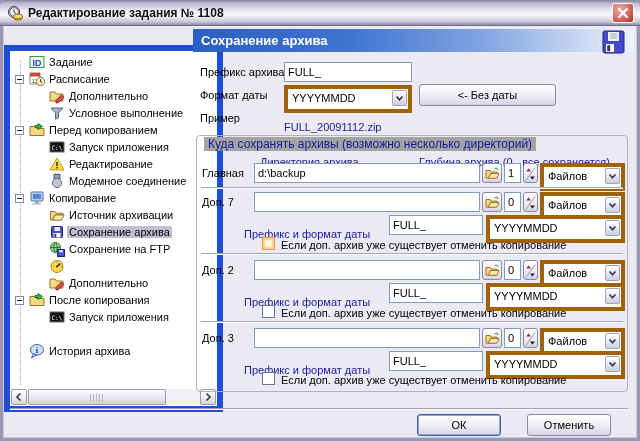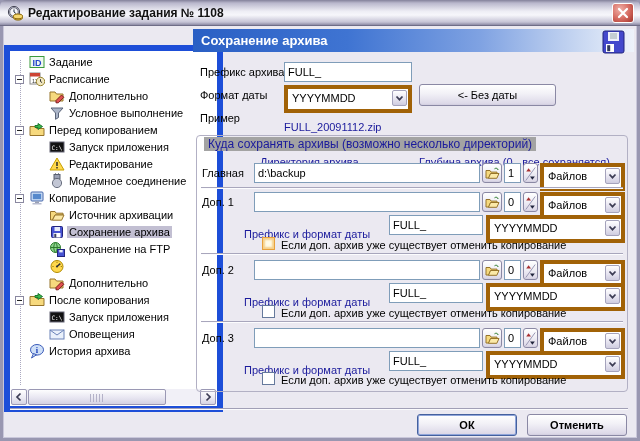--- a/index.html
+++ b/index.html
@@ -59,21 +59,21 @@
     font:11px "Liberation Sans","DejaVu Sans",sans-serif;color:#000;padding:0;}
   .nodate{font-weight:normal;}
   .default{border-color:#44609e;box-shadow:0 0 0 1px #8fa5da inset;}
   .browse svg,.spin svg{display:block;margin:1px auto 0;}
   .gbox{position:absolute;left:196px;top:135px;width:432px;height:257px;border:1px solid #b2b0c4;border-radius:4px;}
   .glegend{position:absolute;left:204px;top:128px;background:#a3a3a3;padding:0 4px;font-size:12px;}
   .sep{position:absolute;left:201px;width:422px;height:0;border-top:1px solid #a8a6bc;box-shadow:0 1px 0 #fcfcfe;}
   .cb{position:absolute;width:13px;height:13px;border:1px solid #65799c;background:#fff;}
   .cb.hl{border-color:#e8a13c;background:#fffbe8;box-shadow:inset 0 0 2px 2px #f6d08a;}
   .fsep{position:absolute;left:10px;top:408px;width:618px;height:0;border-top:1px solid #a19fb6;box-shadow:0 1px 0 #fbfbfd;}
-  .footbtn{height:22px;width:100px;text-align:center;font-weight:bold;}
+  .footbtn{height:22px;width:84px;text-align:center;}
 </style>
 </head>
 <body>
 
 <div class="win">
 
   <div class="titlebar">
     <span class="wicon"><svg viewBox="0 0 16 16">
           <circle cx="7" cy="7" r="5.6" fill="#dfe3f0" stroke="#445"></circle>
           <circle cx="7" cy="7" r="4.3" fill="#f6f7fb" stroke="#667"></circle>
@@ -264,29 +264,20 @@
         </div>
         <div class="trow" style="top: 257px;">
           <span class="ticon l1">
             <svg viewBox="0 0 16 16">
               <rect x="1" y="3" width="14" height="10" fill="#111" stroke="#667"></rect>
               <text x="2.5" y="10.5" font-size="6" fill="#fff" font-family="monospace">C:\</text>
             </svg>
           </span>
           <span class="tlabel l1">Запуск приложения</span>
         </div>
-        <div class="trow" style="top: 274px;">
-          <span class="ticon l1">
-            <svg viewBox="0 0 16 16">
-              <rect x="1" y="4" width="14" height="9" fill="#eaf1fb" stroke="#6a82b8"></rect>
-              <path d="M1 4l7 5 7-5" fill="none" stroke="#6a82b8"></path>
-            </svg>
-          </span>
-          <span class="tlabel l1">Оповещения</span>
-        </div>
         <div class="trow" style="top: 291px;">
           <span class="ticon l0">
             <svg viewBox="0 0 16 16">
               <ellipse cx="8" cy="6.8" rx="6.5" ry="5.3" fill="#cfe0f7" stroke="#3a5ab8"></ellipse>
               <path d="M4.5 10.5L2.5 15l5-3.2z" fill="#cfe0f7" stroke="#3a5ab8"></path>
               <text x="8" y="9.8" font-size="8.5" font-weight="bold" fill="#1a3ab8" text-anchor="middle" font-family="serif">i</text>
             </svg>
           </span>
           <span class="tlabel l0">История архива</span>
         </div>
@@ -358,21 +349,21 @@
     <span class="cval">Файлов</span>
     <span class="carrow">
         <svg viewBox="0 0 11 11">
           <path d="M2.5 3.5l3 3.2 3-3.2" fill="none" stroke="#3c3c54" stroke-width="1.7"></path>
         </svg>
       </span>
   </div>
 
   <div class="sep" style="top:187px"></div>
 
-  <span class="lbl" style="left:202px;top:196px">Доп. 1</span>
+  <span class="lbl" style="left:202px;top:196px">Доп. 7</span>
   <input class="xp-input" style="left: 254px; top: 192px; width: 226px;" value="">
   <button class="xp-btn browse" style="left:482px;top:192px;width:20px;height:20px"><span><svg viewBox="0 0 16 16" width="16" height="16">
           <path d="M2 4.5h4l1 1.6H13v1.4H6.6L4.8 12H2z" fill="#f6d97e" stroke="#97742a"></path>
           <path d="M6.6 7.5H15l-2.2 4.8H4.4z" fill="#fbe9a8" stroke="#97742a"></path>
           <path d="M10.5 2.8c1.6-1.2 3.4-.4 3.6 1.2" fill="none" stroke="#2a7a2a"></path>
         </svg></span></button>
   <input class="xp-input" style="left: 504px; top: 192px; width: 17px;" value="0">
   <button class="xp-btn spin" style="left:523px;top:192px;width:15px;height:20px"><span><svg viewBox="0 0 13 18" width="13" height="18">
           <path d="M4.6 3.2L7 6.6H2.2z" fill="#a83030"></path>
           <line x1="1.8" y1="15.5" x2="11.2" y2="2.5" stroke="#9a98b4"></line>

